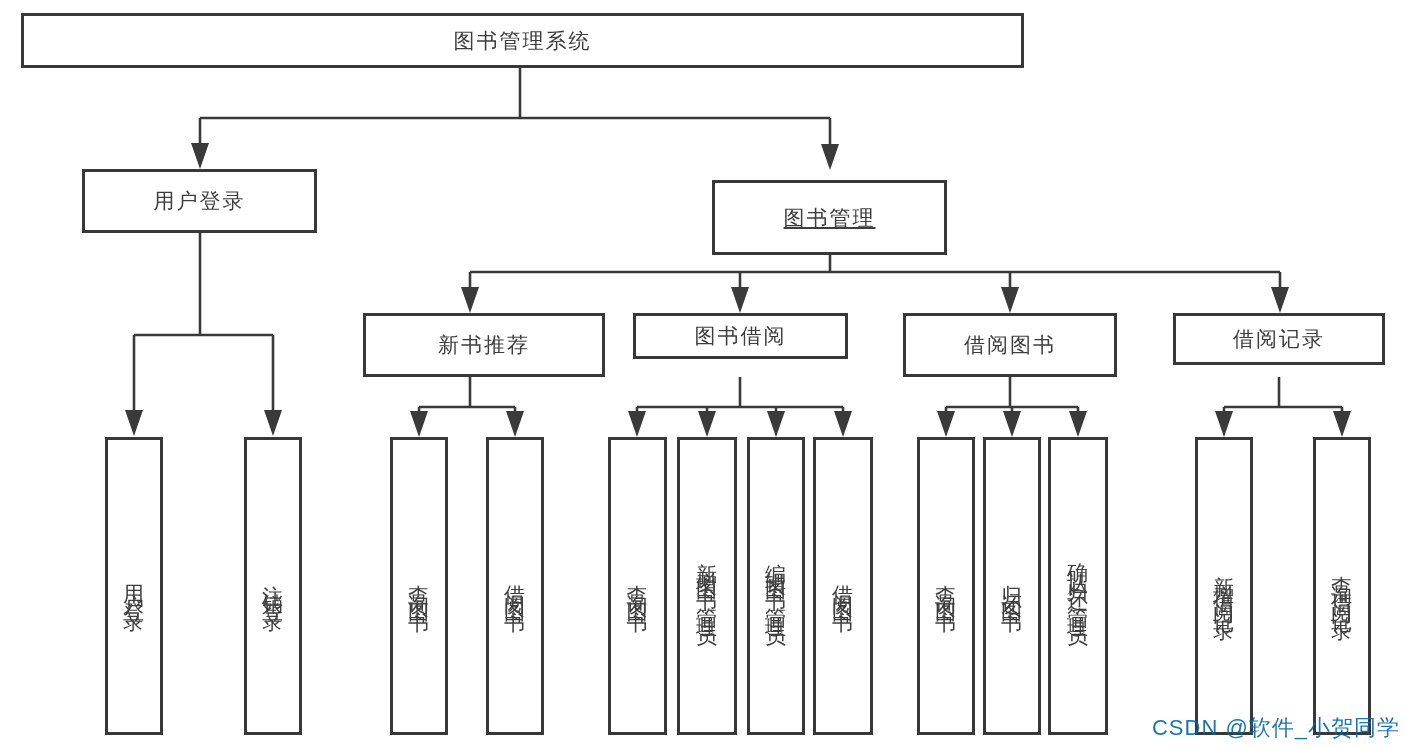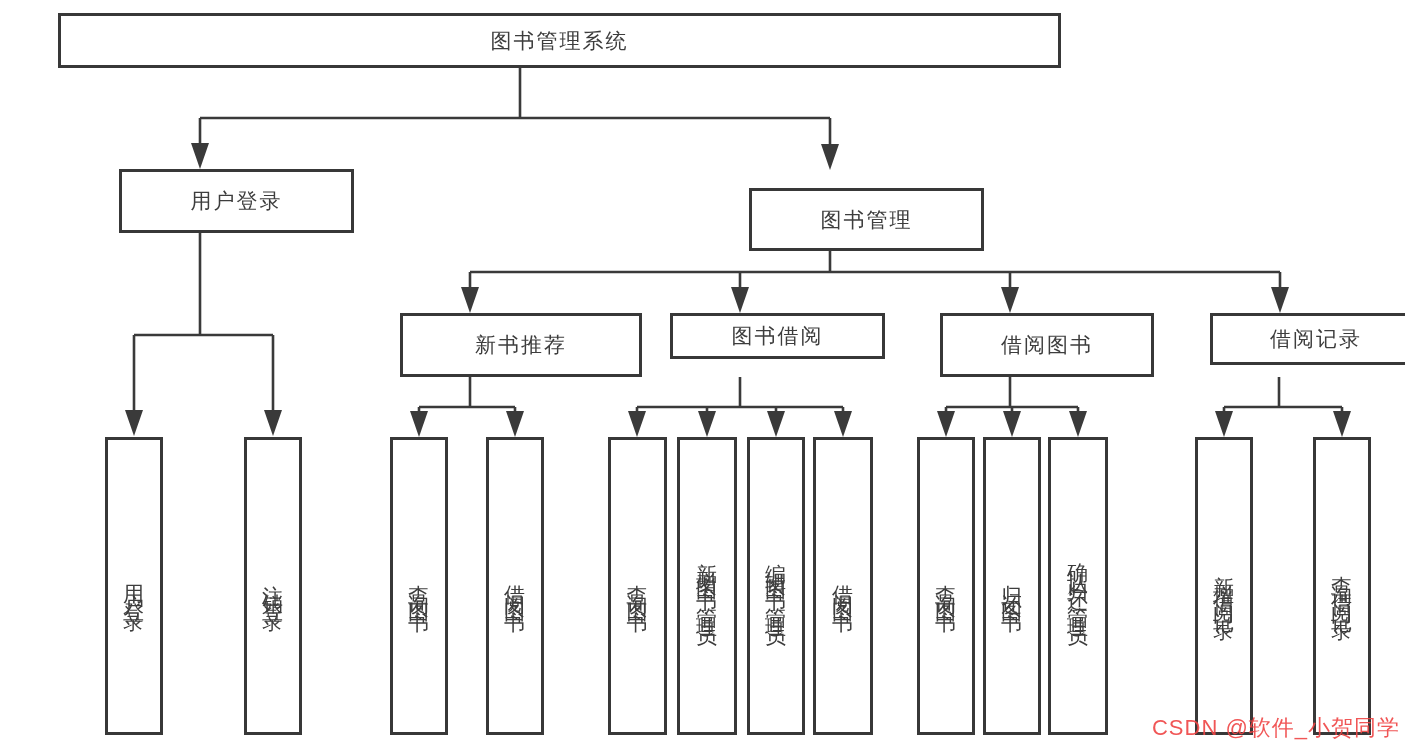--- a/index.html
+++ b/index.html
@@ -30,35 +30,34 @@
     border: 3px solid #383838;
     display: flex;
     align-items: center;
     justify-content: center;
     text-align: center;
   }
   .hnode {
     font-size: 21px;
     letter-spacing: 2px;
     white-space: nowrap;
-    margin-left: 37px;
   }
   .vnode {
     writing-mode: vertical-rl;
     font-size: 21px;
     letter-spacing: 9px;
     line-height: 1;
   }
   .watermark {
     position: absolute;
     right: 5px;
     bottom: 4px;
     font-size: 22px;
     letter-spacing: 1px;
-    color: #ef4444;
+    color: #0369a1;
     opacity: 0.9;
     white-space: nowrap;
     pointer-events: none;
   }
 </style>
 </head>
 <body>
 
 <div class="canvas">
 
@@ -124,21 +123,21 @@
       <polygon points="1003,411 1021,411 1012,437"></polygon>
       <polygon points="1069,411 1087,411 1078,437"></polygon>
       <polygon points="1215,411 1233,411 1224,437"></polygon>
       <polygon points="1333,411 1351,411 1342,437"></polygon>
     </g>
   </svg>
 
   <div class="node hnode" style="left:21px; top:13px; width:1003px; height:55px;">图书管理系统</div>
 
   <div class="node hnode" style="left:82px; top:169px; width:235px; height:64px;">用户登录</div>
-  <div class="node hnode" style="left:712px; top:188px; width:235px; height:63px;">图书管理</div>
+  <div class="node hnode" style="left:712px; top:180px; width:235px; height:75px;text-decoration:underline;">图书管理</div>
 
   <div class="node hnode" style="left:363px; top:313px; width:242px; height:64px;">新书推荐</div>
   <div class="node hnode" style="left:633px; top:313px; width:215px; height:46px;">图书借阅</div>
   <div class="node hnode" style="left:903px; top:313px; width:214px; height:64px;">借阅图书</div>
   <div class="node hnode" style="left:1173px; top:313px; width:212px; height:52px;font-family:Liberation Mono, monospace;">借阅记录</div>
 
   <div class="node vnode" style="left:105px; top:437px; width:58px; height:298px;">用户登录</div>
   <div class="node vnode" style="left:244px; top:437px; width:58px; height:298px;">注销登录</div>
 
   <div class="node vnode" style="left:390px; top:437px; width:58px; height:298px;">查询图书</div>

